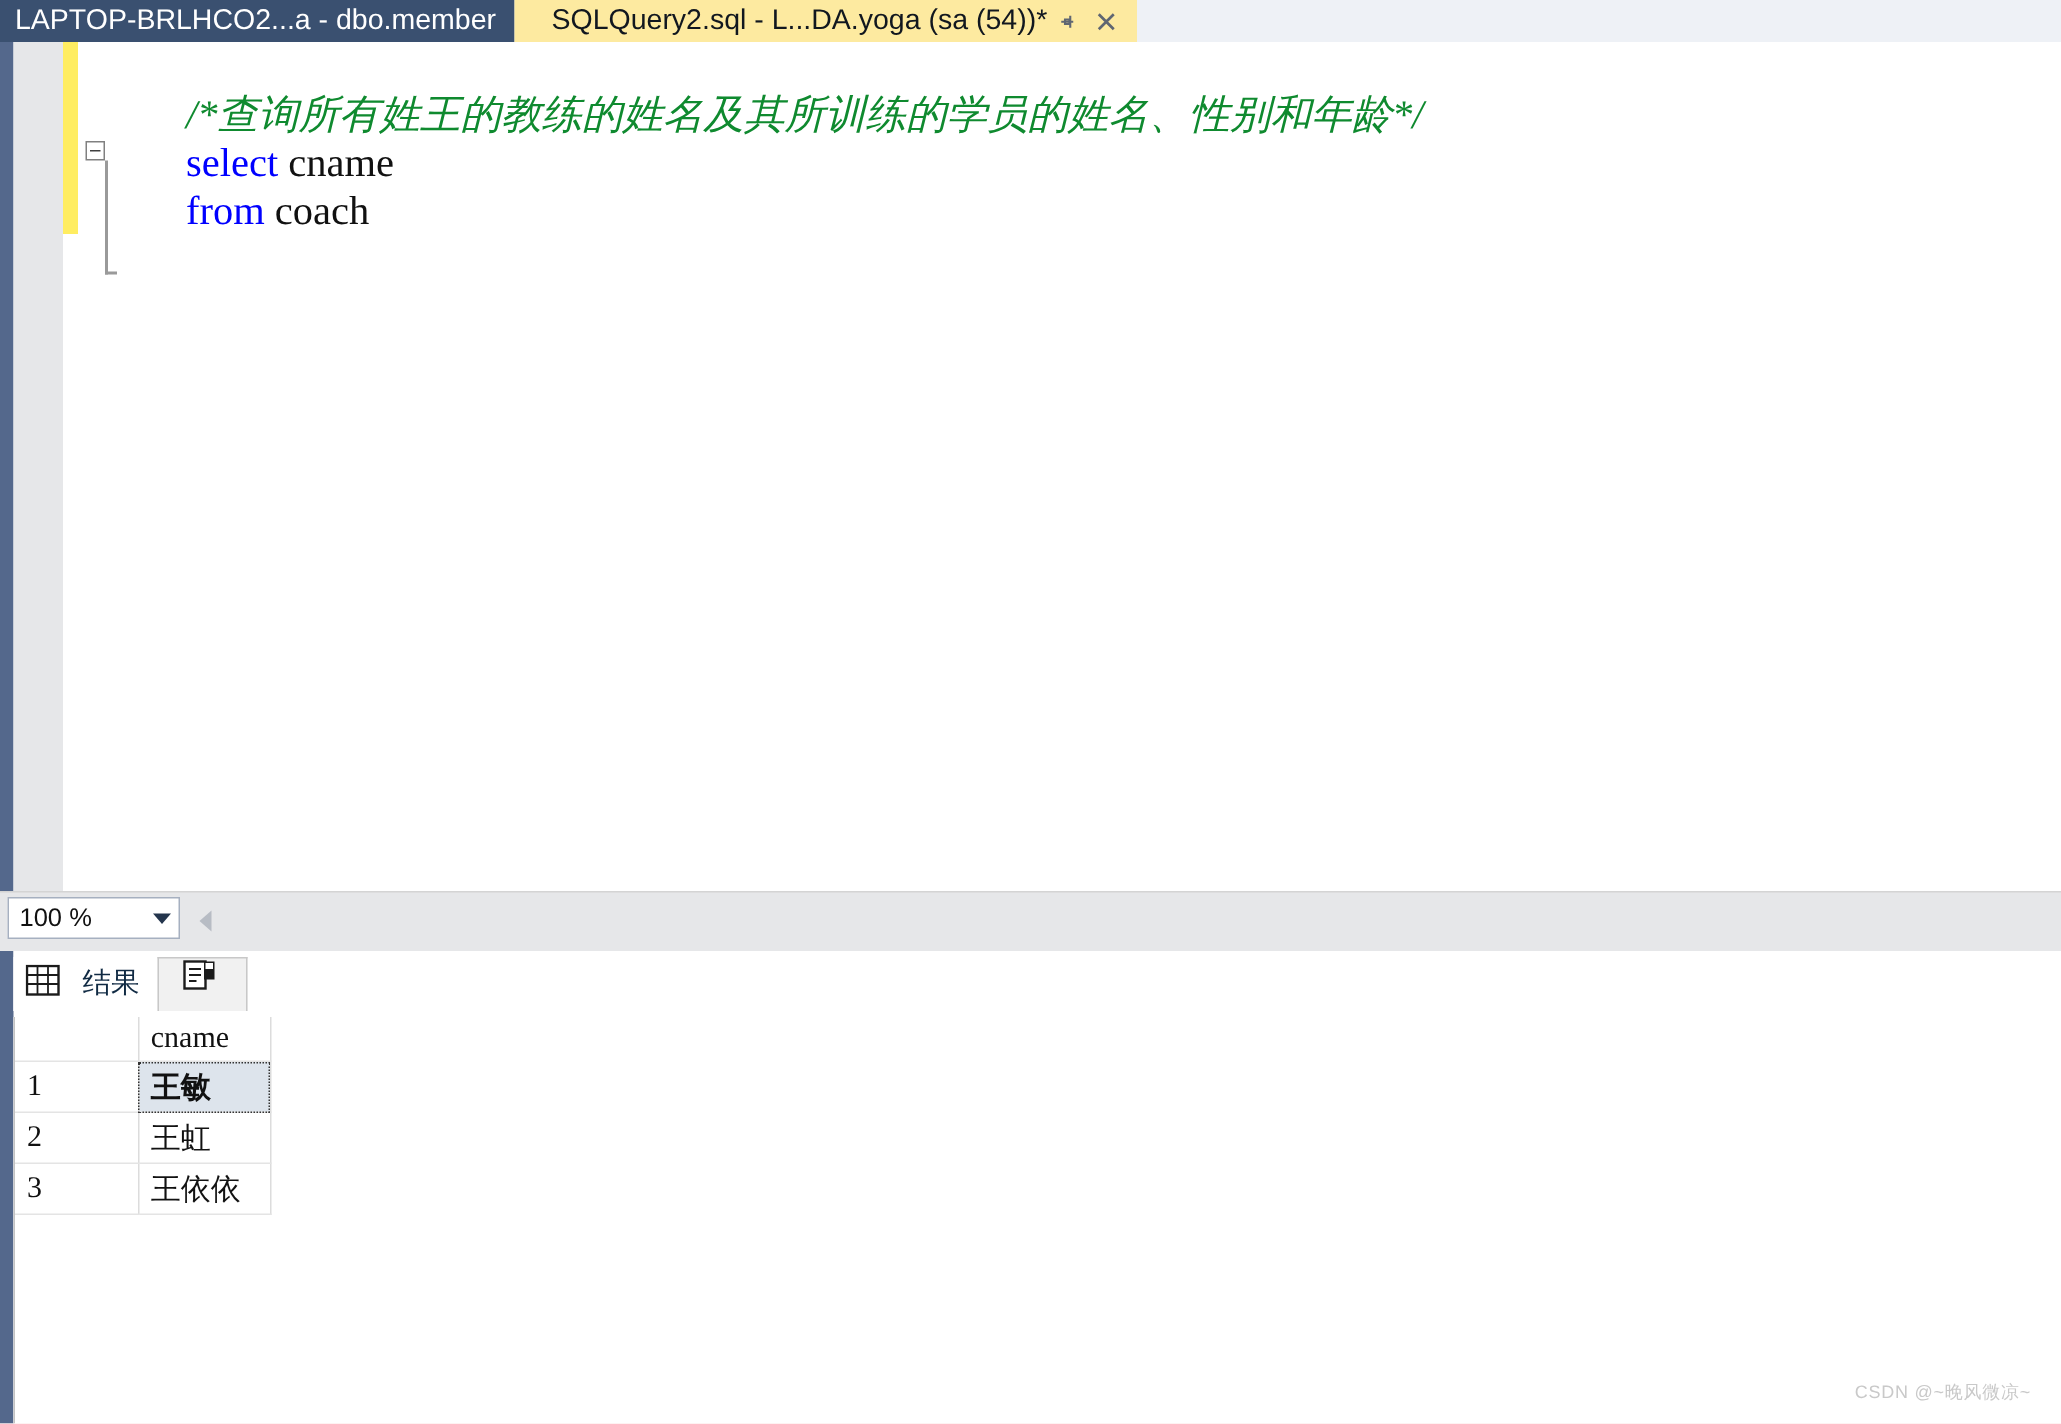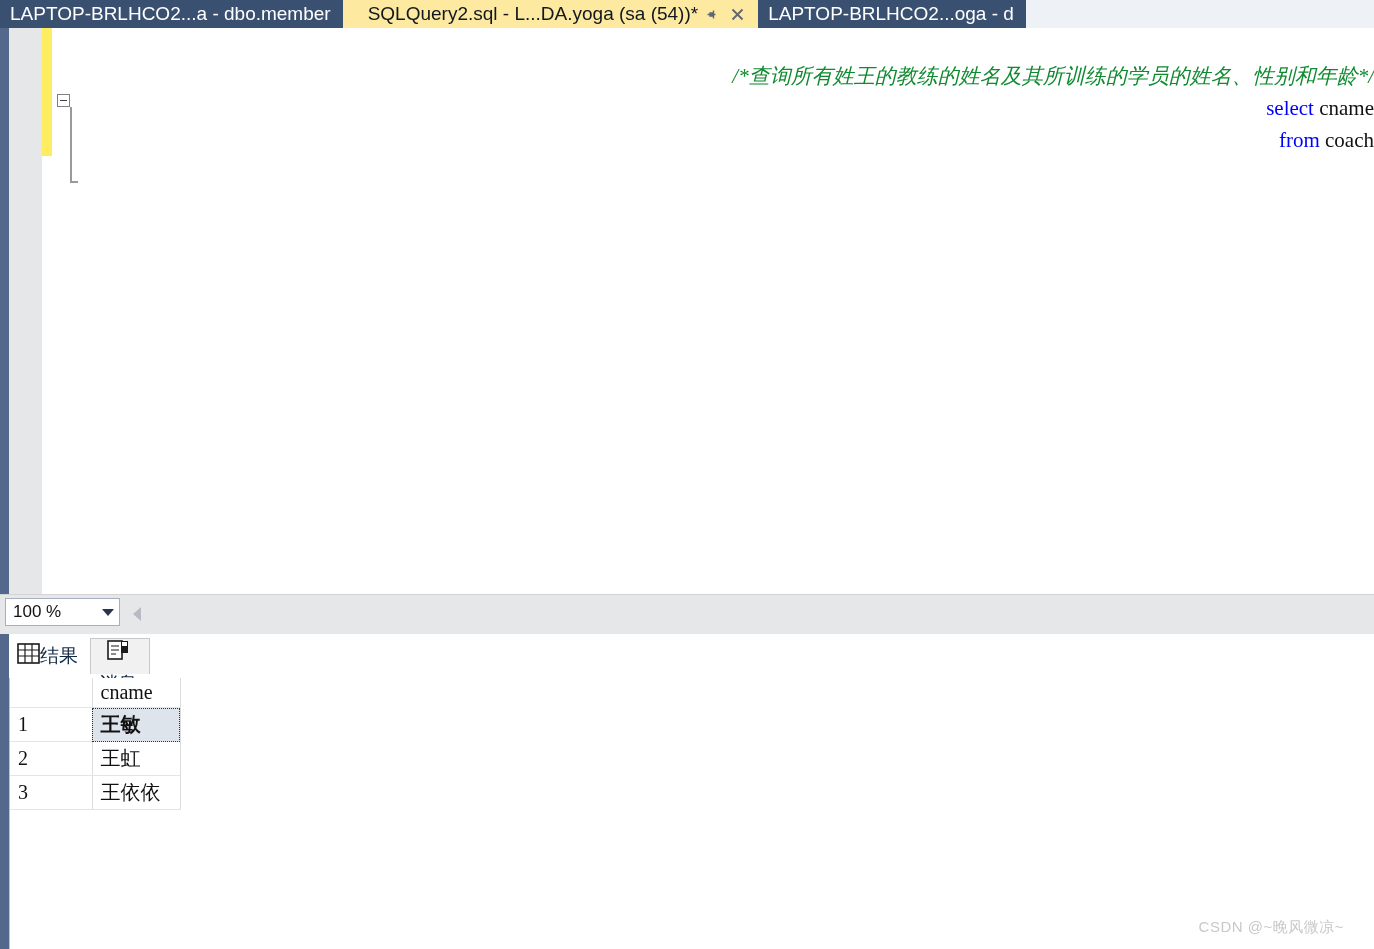--- a/index.html
+++ b/index.html
@@ -90,24 +90,23 @@
   .code-area {
     position: absolute;
     left: 52px; top: 0;
     right: 0; height: 566px;
   }
   .code-line {
     position: relative;
     height: 32px;
     line-height: 32px;
     font-family: "Liberation Serif", serif;
-    font-size: 21px;
+    font-size: 27px;
     white-space: pre;
     padding-left: 18px;
-    text-align: right;
   }
   .code-line.current {
     background: #ffffff;
     border-top: 1px solid #d5d8e8;
     border-bottom: 1px solid #d5d8e8;
     margin-left: -52px;
     padding-left: 70px;
   }
   .tok-comment { color: #0f8a2f; font-style: italic; font-family: "Liberation Serif", serif; }
   .tok-keyword { color: #0000ff; }
@@ -205,21 +204,21 @@
     position: absolute;
     left: 9px; top: 0;
     height: 40px;
     display: flex;
     align-items: flex-end;
     background: #ffffff;
   }
   .res-tab {
     display: flex;
     align-items: center;
-    gap: 0;
+    gap: 15px;
     height: 36px;
     padding: 0 12px 0 8px;
     box-sizing: border-box;
     font-size: 19px;
     color: #102a43;
     cursor: default;
   }
   .res-tab.selected { background: #ffffff; }
   .res-tab.unselected {
     background: #f1f1f1;
@@ -263,23 +262,23 @@
   table.grid td.cell.selected {
     background: #dde4ec;
     outline: 1px dotted #333333;
     outline-offset: -1px;
     font-weight: bold;
   }
 
   
   .watermark {
     position: absolute;
-    right: 30px;
+    right: 20px;
     bottom: 12px;
-    font-size: 15px;
+    font-size: 12px;
     color: #c9c9c9;
     letter-spacing: 0.5px;
     user-select: none;
   }
 </style>
 </head>
 <body>
 
 <div id="app">
 
@@ -296,23 +295,20 @@
           <path d="M2.5 6.5 h8 M8.5 2.5 v8 M5 5 h3 v3 h-3 z" stroke="#5f6672" stroke-width="1.4" fill="none"></path>
         </svg>
       </span>
       <span class="tab-btn close-icon">
         <svg width="15" height="15" viewBox="0 0 15 15">
           <path d="M2.5 2.5 L12.5 12.5 M12.5 2.5 L2.5 12.5" stroke="#5f6672" stroke-width="1.8" fill="none"></path>
         </svg>
       </span>
     </div>
 
-    <div class="tab inactive">
-      <span class="tab-label">LAPTOP-BRLHCO2...oga - d</span>
-    </div>
 
   </div>
 
   <div class="editor">
     <div class="indicator-bar"></div>
     <div class="gutter"></div>
     <div class="changebar"></div>
 
     <div class="collapse-box"></div>
     <div class="guide-line"></div>

